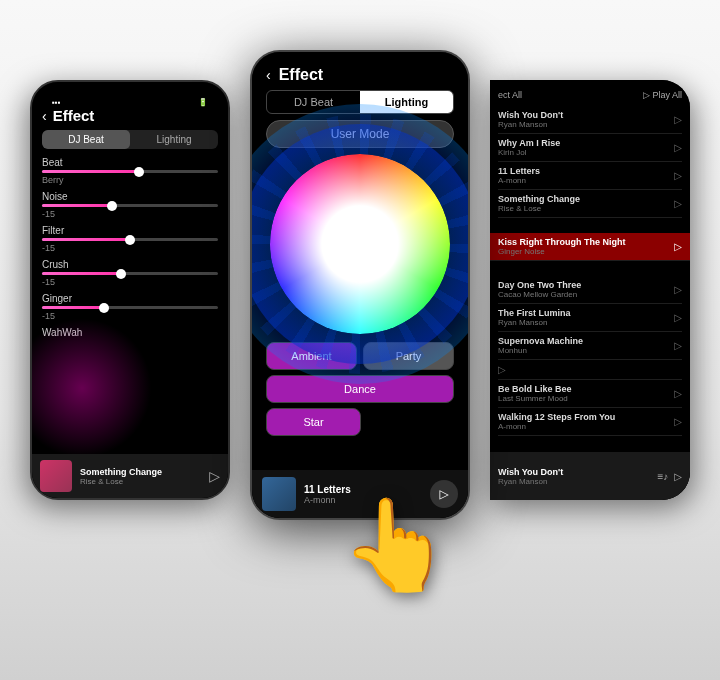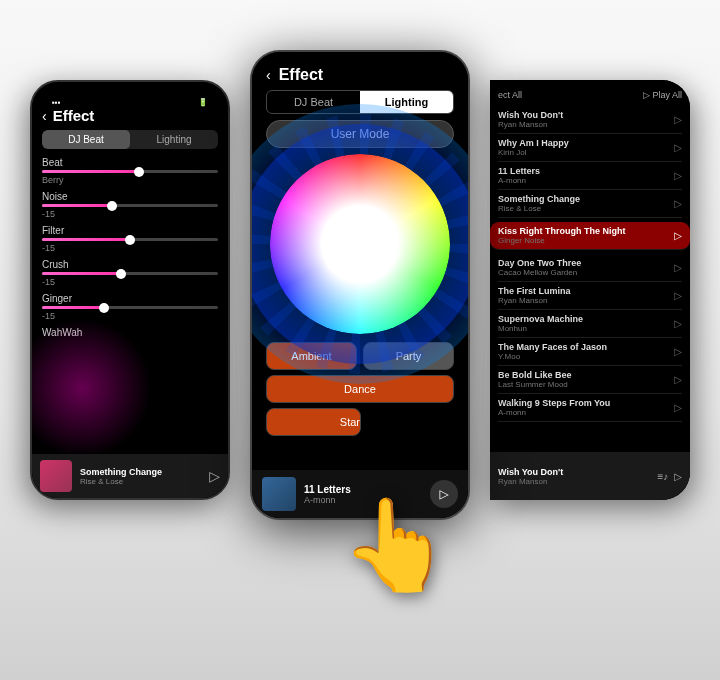--- a/index.html
+++ b/index.html
@@ -342,21 +342,21 @@
     .mode-buttons {
       padding: 4px 14px 0;
     }
     .mode-row {
       display: flex;
       gap: 6px;
       margin-bottom: 5px;
     }
     .mode-btn {
       flex: 1;
-      background: #c2410c;
+      background: #a21caf;
       border: 1px solid #444;
       border-radius: 8px;
       color: #fff;
       font-size: 11px;
       text-align: center;
       padding: 7px 0;
     }
     .mode-btn.active {
       background: #555;
     }
@@ -434,23 +434,22 @@
     }
     .song-item {
       padding: 4px 0;
       border-bottom: 1px solid #1e1e1e;
       display: flex;
       align-items: center;
       justify-content: space-between;
     }
     .song-item.highlighted {
       background: #8b0000;
-      margin: 4px -8px;
+      margin: 15px -8px;
       padding: 4px 8px;
-      border-radius: 9px;
     }
     .song-item-info {}
     .song-name {
       font-size: 9px;
       color: #ddd;
       font-weight: bold;
     }
     .song-artist {
       font-size: 8px;
       color: #777;
@@ -600,21 +599,21 @@
 
       <div class="mode-buttons">
         <div class="mode-row">
           <div class="mode-btn">Ambient</div>
           <div class="mode-btn active">Party</div>
         </div>
         <div class="mode-row">
           <div class="mode-btn">Dance</div>
         </div>
         <div class="mode-row">
-          <div class="mode-btn" style="flex:0.5;text-align:right;">Star</div>
+          <div class="mode-btn" style="flex:0.5;">Star</div>
         </div>
       </div>
 
       <div class="center-bottom">
         <div class="center-album"></div>
         <div class="center-bottom-info">
           <div class="center-bottom-title">11 Letters</div>
           <div class="center-bottom-artist">A-monn</div>
         </div>
         <div class="center-play-btn">▷</div>
@@ -631,21 +630,21 @@
 
       <div class="song-item">
         <div class="song-item-info">
           <div class="song-name">Wish You Don't</div>
           <div class="song-artist">Ryan Manson</div>
         </div>
         <span class="song-play">▷</span>
       </div>
       <div class="song-item">
         <div class="song-item-info">
-          <div class="song-name">Why Am I Happy</div>
+          <div class="song-name">Why Am I Rise</div>
           <div class="song-artist">Kirin Jol</div>
         </div>
         <span class="song-play">▷</span>
       </div>
       <div class="song-item">
         <div class="song-item-info">
           <div class="song-name">11 Letters</div>
           <div class="song-artist">A-monn</div>
         </div>
         <span class="song-play">▷</span>
@@ -679,36 +678,32 @@
         <span class="song-play">▷</span>
       </div>
       <div class="song-item">
         <div class="song-item-info">
           <div class="song-name">Supernova Machine</div>
           <div class="song-artist">Monhun</div>
         </div>
         <span class="song-play">▷</span>
       </div>
       <div class="song-item">
-        <div class="song-item-info">
-          <div class="song-name">The Many Faces of Jason</div>
-          <div class="song-artist">Y.Moo</div>
-        </div>
         <span class="song-play">▷</span>
       </div>
       <div class="song-item">
         <div class="song-item-info">
           <div class="song-name">Be Bold Like Bee</div>
           <div class="song-artist">Last Summer Mood</div>
         </div>
         <span class="song-play">▷</span>
       </div>
       <div class="song-item">
         <div class="song-item-info">
-          <div class="song-name">Walking 9 Steps From You</div>
+          <div class="song-name">Walking 12 Steps From You</div>
           <div class="song-artist">A-monn</div>
         </div>
         <span class="song-play">▷</span>
       </div>
 
       <div class="right-bottom">
         <div class="right-bottom-info">
           <div class="right-bottom-title">Wish You Don't</div>
           <div class="right-bottom-artist">Ryan Manson</div>
         </div>

